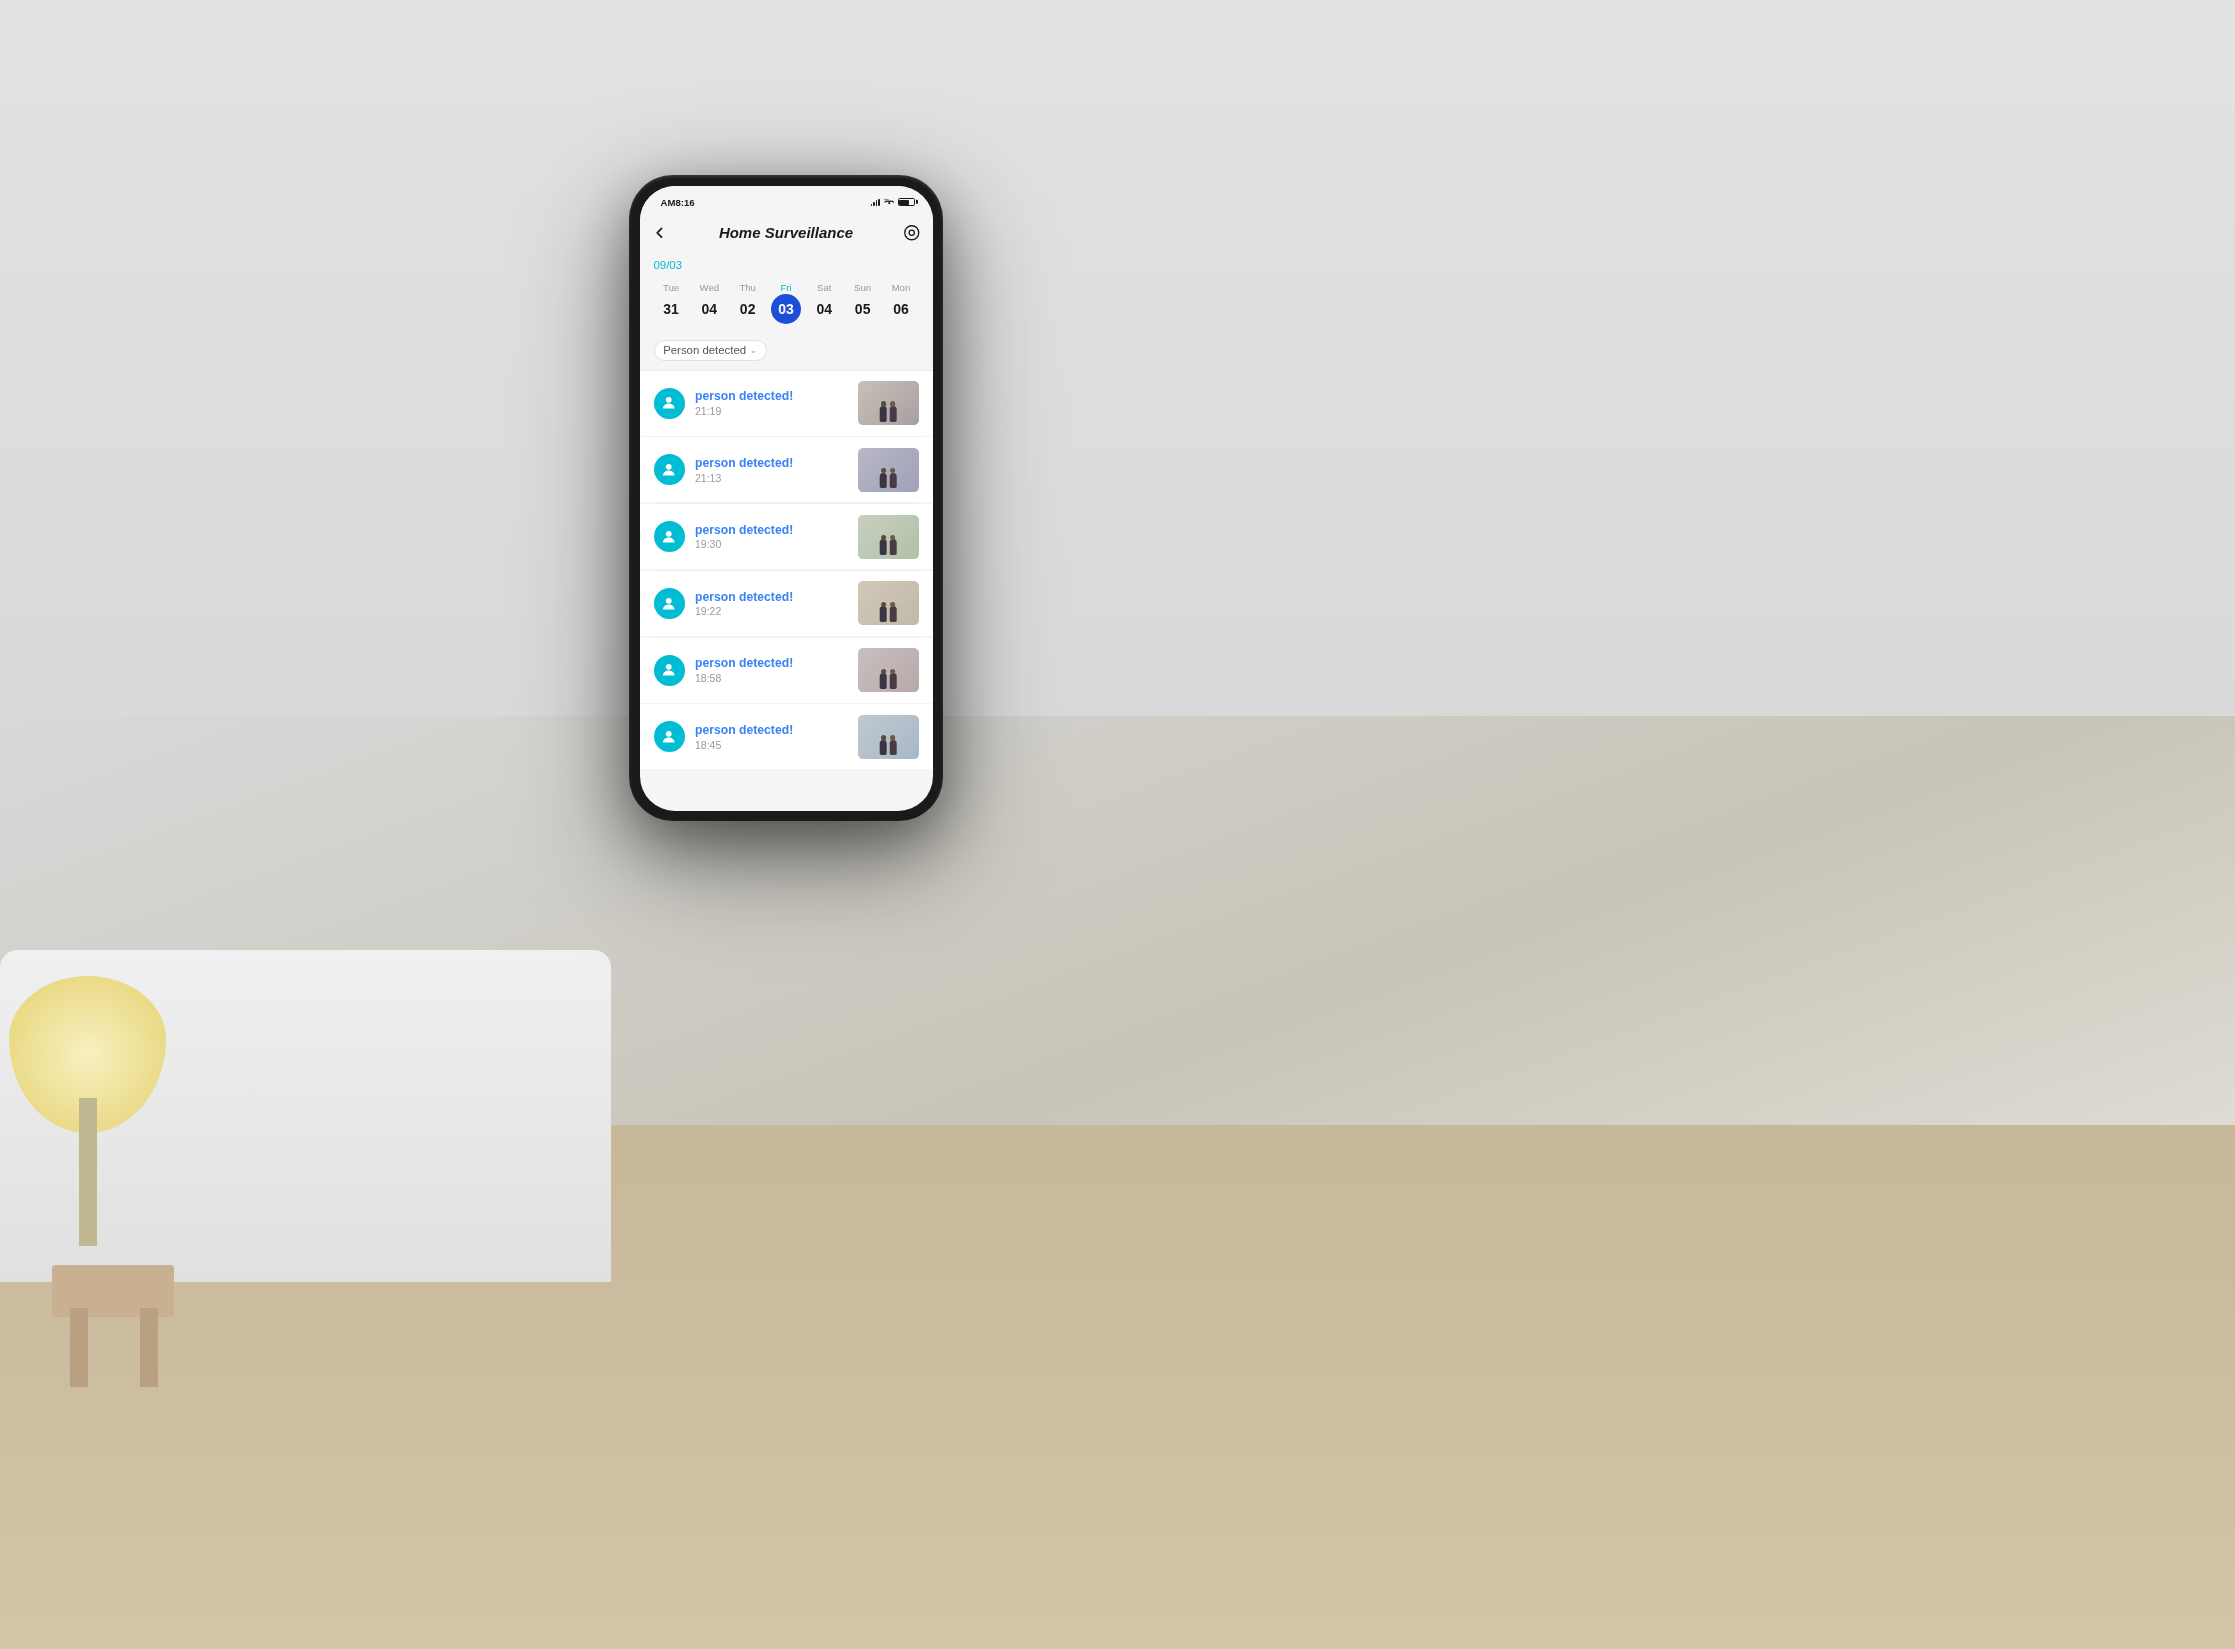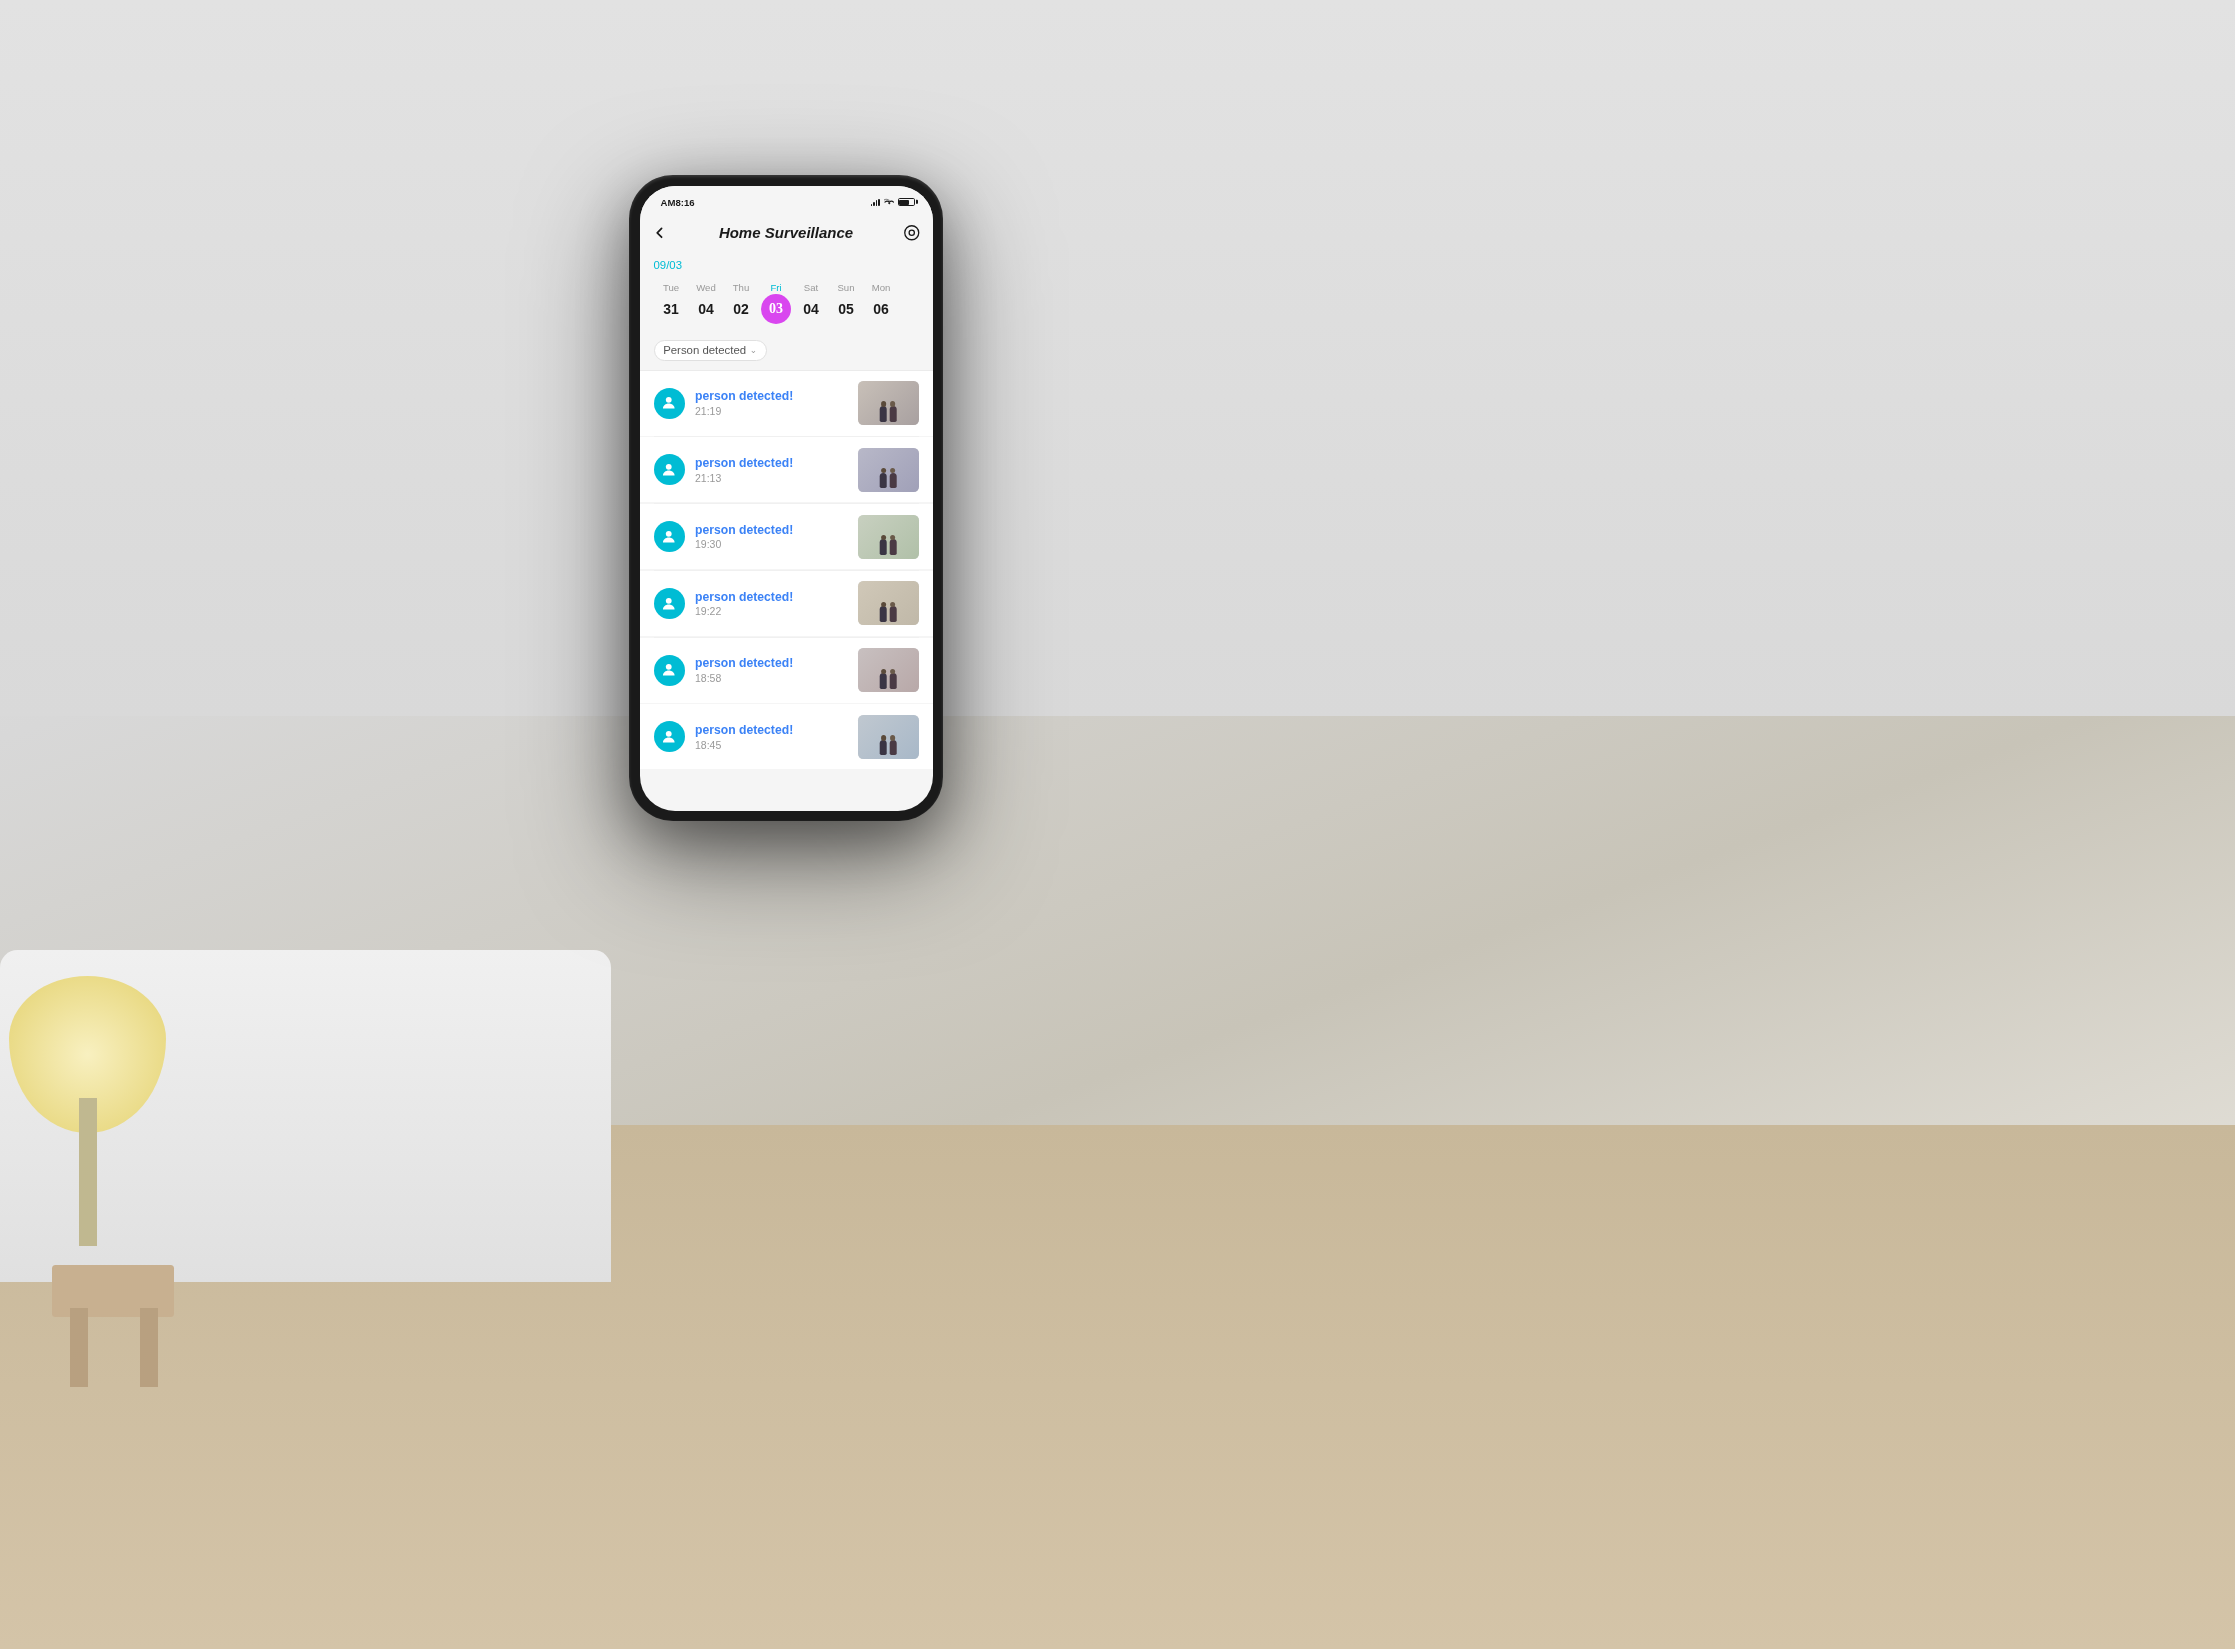--- a/index.html
+++ b/index.html
@@ -239,21 +239,21 @@
 
     .current-date {
       font-size: 11.4px;
       color: #00bcd4;
       margin-bottom: 7px;
       font-weight: 500;
     }
 
     .calendar-strip {
       display: flex;
-      justify-content: flex-start;
+      justify-content: space-between;
       align-items: center;
       padding: 3.5px 0;
     }
 
     .calendar-day {
       display: flex;
       flex-direction: column;
       align-items: center;
       gap: 1.7px;
       cursor: pointer;
@@ -272,23 +272,22 @@
       color: #1a1a1a;
       width: 30px;
       height: 30px;
       display: flex;
       align-items: center;
       justify-content: center;
       border-radius: 50%;
     }
 
     .calendar-day.active .day-number {
-      background: #d946ef;
+      background: #1d4ed8;
       color: white;
-      font-family: Liberation Serif, serif;
     }
 
     .calendar-day.active .day-label {
       color: #00bcd4;
     }
 
     
     .filter-bar {
       padding: 8.7px 14px;
       background: #f5f5f5;

